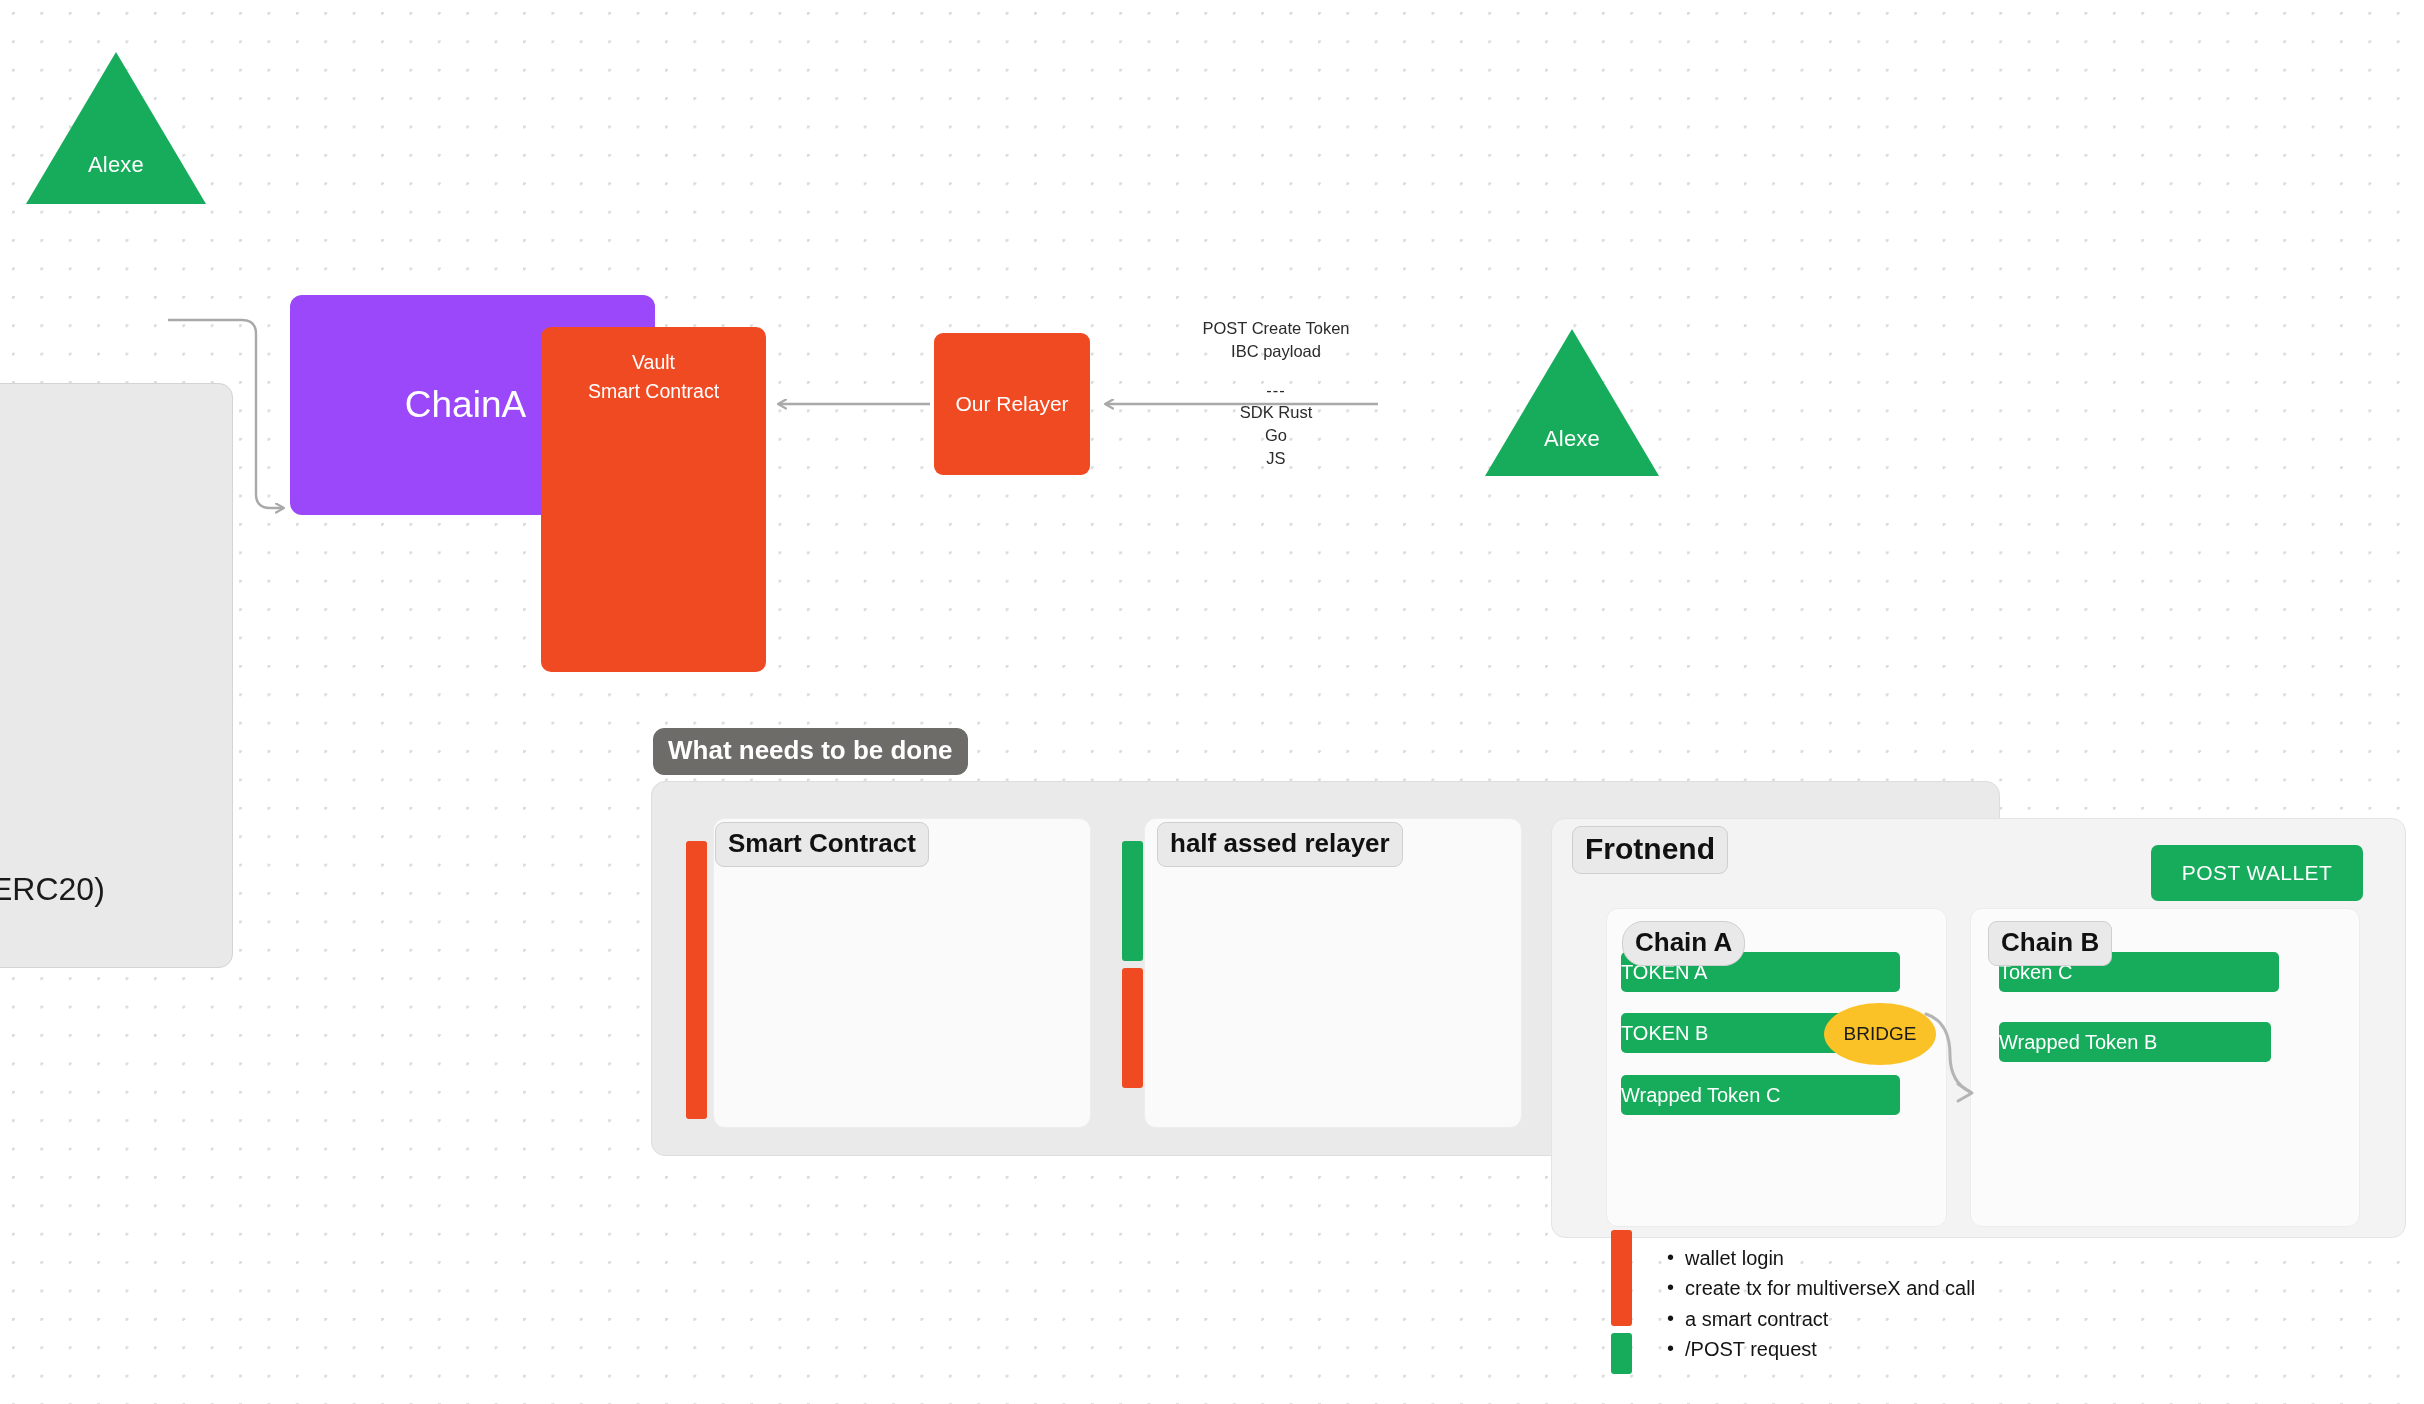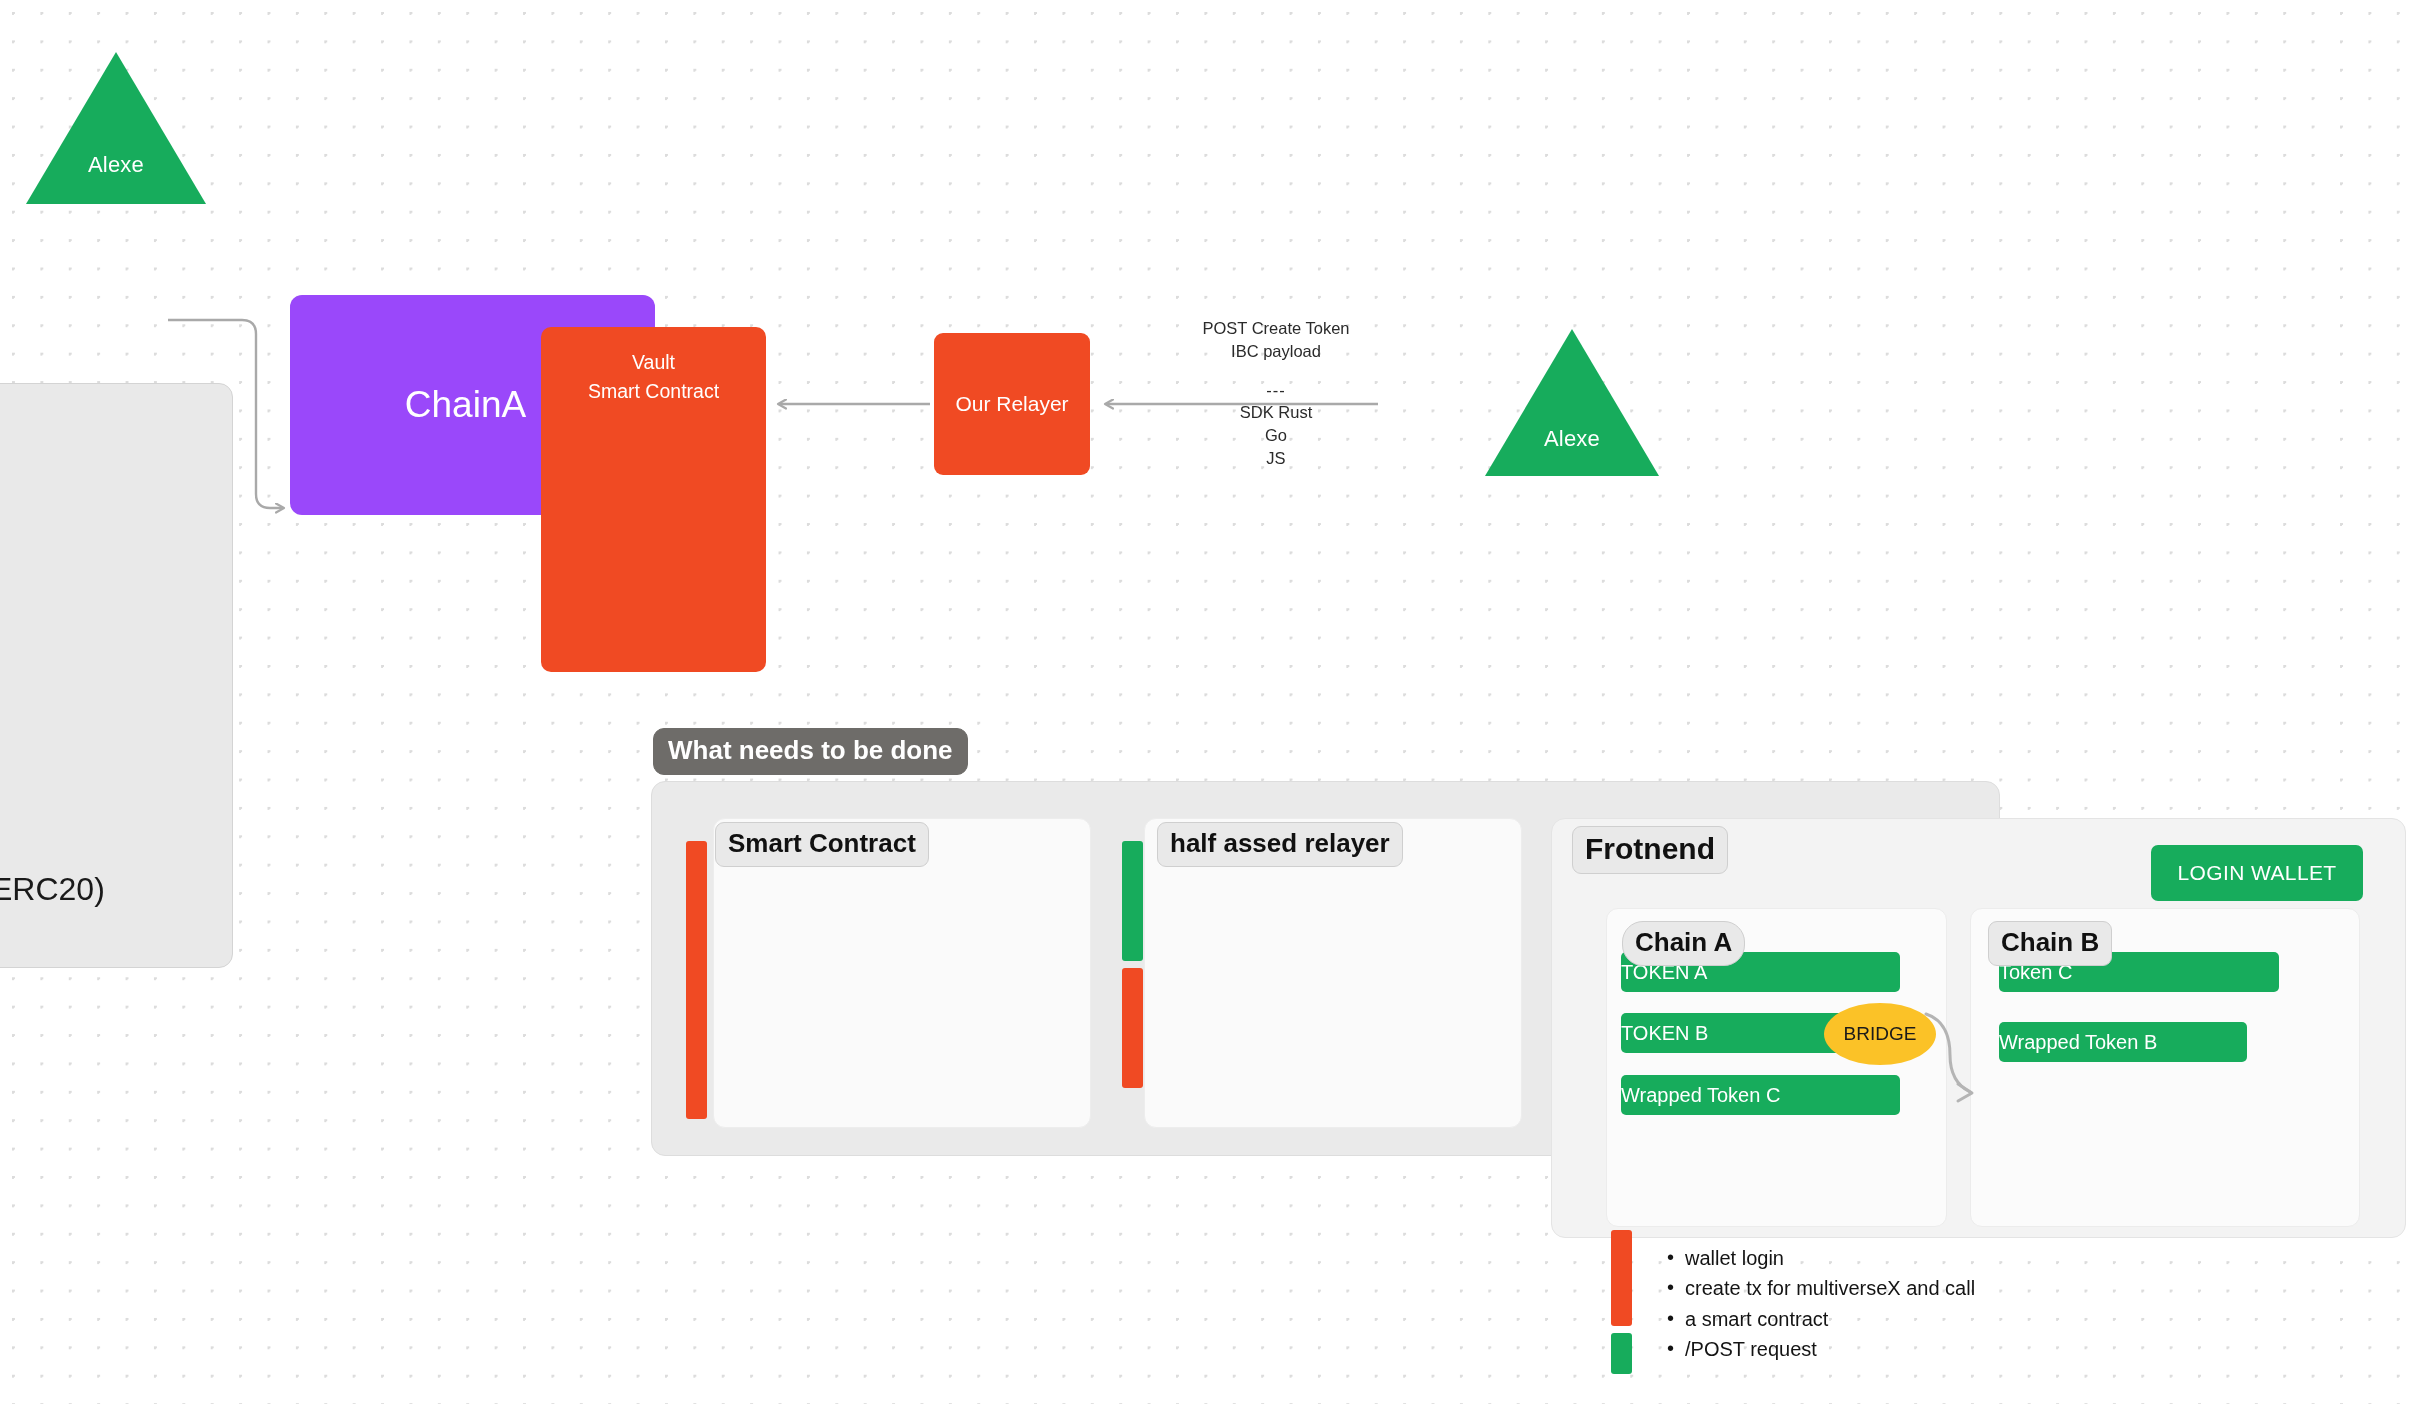--- a/index.html
+++ b/index.html
@@ -233,21 +233,21 @@
     border-radius: 5px;
     color: #ffffff;
     display: flex; align-items: center; 
     font-size: 20px;
     z-index: 7;
   }
   #tok-a  { left: 1621px; top: 952px;  width: 279px; }
   #tok-b  { left: 1621px; top: 1013px; width: 279px; }
   #tok-wc { left: 1621px; top: 1075px; width: 279px; }
   #tok-c  { left: 1999px; top: 952px;  width: 280px; }
-  #tok-wb { left: 1999px; top: 1022px; width: 248px; }
+  #tok-wb { left: 1999px; top: 1022px; width: 272px; }
 
   #bridge-oval {
     position: absolute;
     left: 1824px; top: 1003px;
     width: 112px; height: 62px;
     background: #fbc227;
     border-radius: 50%;
     display: flex; align-items: center; justify-content: center;
     font-size: 19px;
     color: #1a1a1a;
@@ -388,21 +388,21 @@
       <li class="nobullet">relayer</li>
       <li>listen on events from the contract</li>
     </ul>
   </div>
   <div id="rl-chip" class="chip">half assed relayer</div>
 
   <div id="frontend-panel"></div>
   <div id="fe-chip" class="chip">Frotnend</div>
 
   <div id="login-wallet">
-    <span>LOGIN WALLET</span>
+    <span>POST WALLET</span>
   </div>
 
   <div id="chain-a-panel" class="chain-panel"></div>
   <div id="chain-b-panel" class="chain-panel"></div>
 
   <div id="chain-a-chip" class="chip">Chain A</div>
   <div id="chain-b-chip" class="chip">Chain B</div>
 
   <div id="tok-a" class="token-pill">
     <span>TOKEN A</span>

